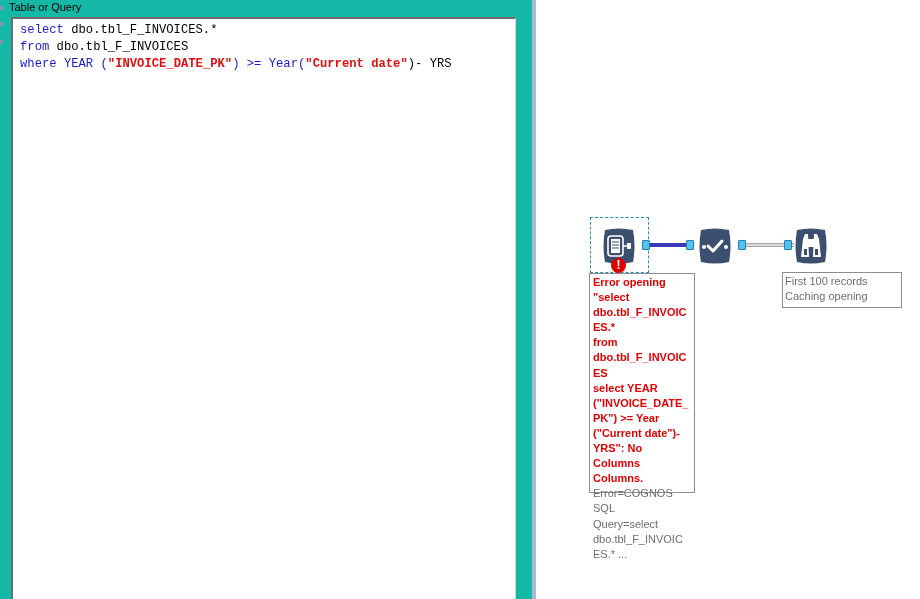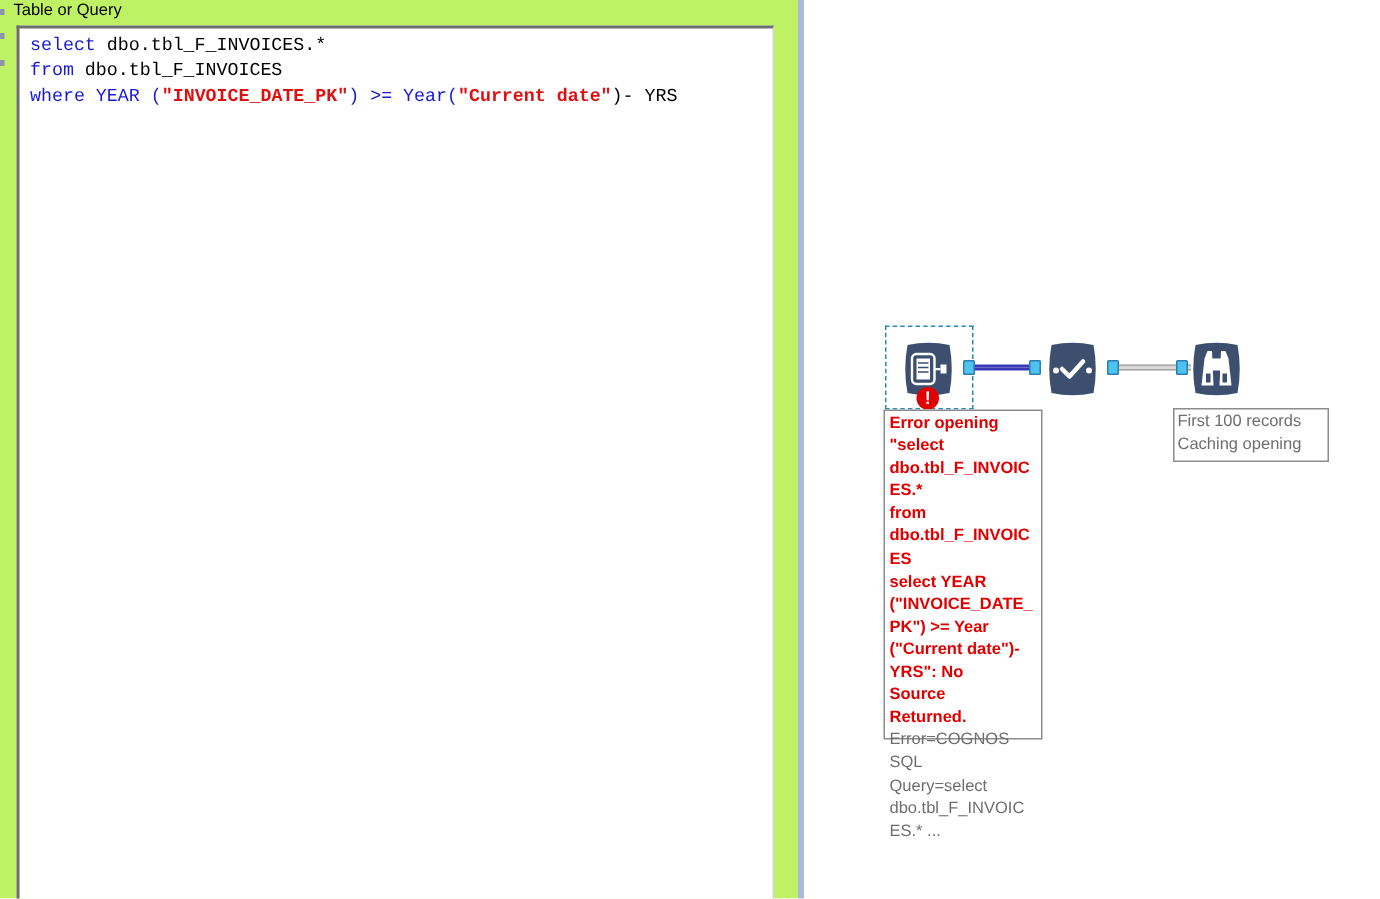--- a/index.html
+++ b/index.html
@@ -1,17 +1,17 @@
 <!DOCTYPE html>
 <html><head>
 <meta charset="utf-8">
 <style>
   html,body{margin:0;padding:0;}
   body{width:920px;height:599px;position:relative;background:#fff;overflow:hidden;font-family:"DejaVu Sans",sans-serif;}
-  .left-pane{position:absolute;left:0;top:0;width:536px;height:599px;background:#bef264;}
+  .left-pane{position:absolute;left:0;top:0;width:536px;height:599px;background:#14b8a6;}
   .left-pane .rightbar{position:absolute;left:532px;top:0;width:4px;height:599px;background:#a9b8dc;}
   .left-gutter{position:absolute;left:0;top:0;width:6px;height:599px;}
   .gdot{position:absolute;left:0;width:3px;height:4px;background:#8a94a8;}
   .label{position:absolute;left:9px;top:1px;font-size:11px;color:#000;font-family:"Liberation Sans",sans-serif;}
   .editor{position:absolute;left:11px;top:17px;width:505px;height:588px;background:#fff;border-top:2px solid #6d6d6d;border-left:2px solid #6d6d6d;border-right:1px solid #d4d4d4;box-sizing:border-box;}
   .code{position:absolute;left:7px;top:3px;font-family:"Liberation Mono","DejaVu Sans Mono",monospace;font-size:12.2px;line-height:16.8px;white-space:pre;color:#000;}
   .kw{color:#1a1ad0;}
   .str{color:#e01010;font-weight:bold;}
   .canvas{position:absolute;left:536px;top:0;width:384px;height:599px;background:#fff;}
   .tool{position:absolute;width:34px;height:38px;}
@@ -91,28 +91,28 @@
     <div>dbo.tbl_F_INVOIC</div>
     <div>ES.*</div>
     <div>from</div>
     <div>dbo.tbl_F_INVOIC</div>
     <div>ES</div>
     <div>select YEAR</div>
     <div>("INVOICE_DATE_</div>
     <div>PK") &gt;= Year</div>
     <div>("Current date")-</div>
     <div>YRS": No</div>
-    <div>Source</div>
-    <div>Returned.</div>
+    <div>Columns</div>
+    <div>Columns.</div>
   </div>
   <div class="grey">
     <div>Error=COGNOS</div>
     <div>SQL</div>
     <div>Query=select</div>
     <div>dbo.tbl_F_INVOIC</div>
     <div>ES.* ...</div>
   </div>
 </div>
 
-<div class="annot grey" style="left:782px;top:272px;width:104px;height:36px;padding:1px 2px;">
+<div class="annot grey" style="left:782px;top:272px;width:120px;height:36px;padding:1px 2px;">
   <div>First 100 records</div>
   <div>Caching opening</div>
 </div>
 
 </body></html>

